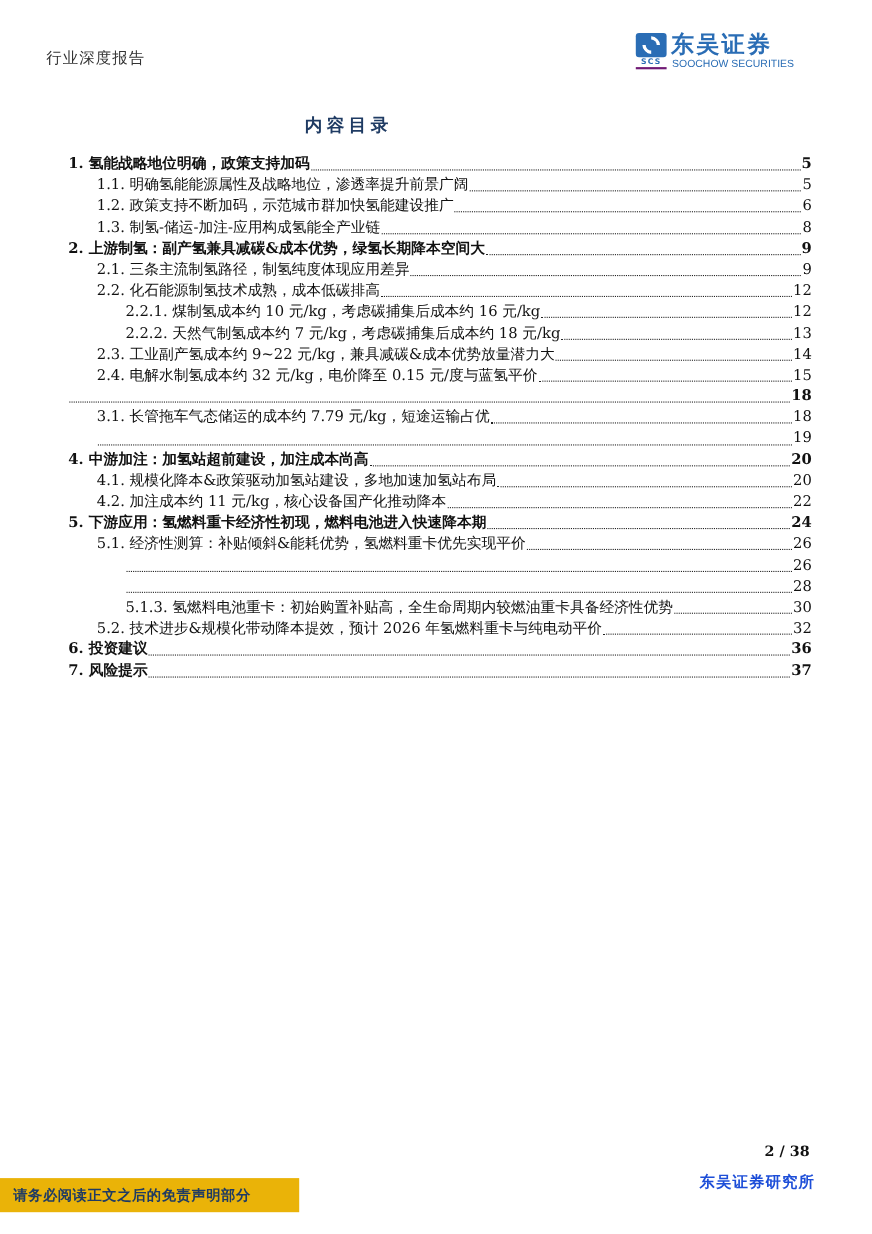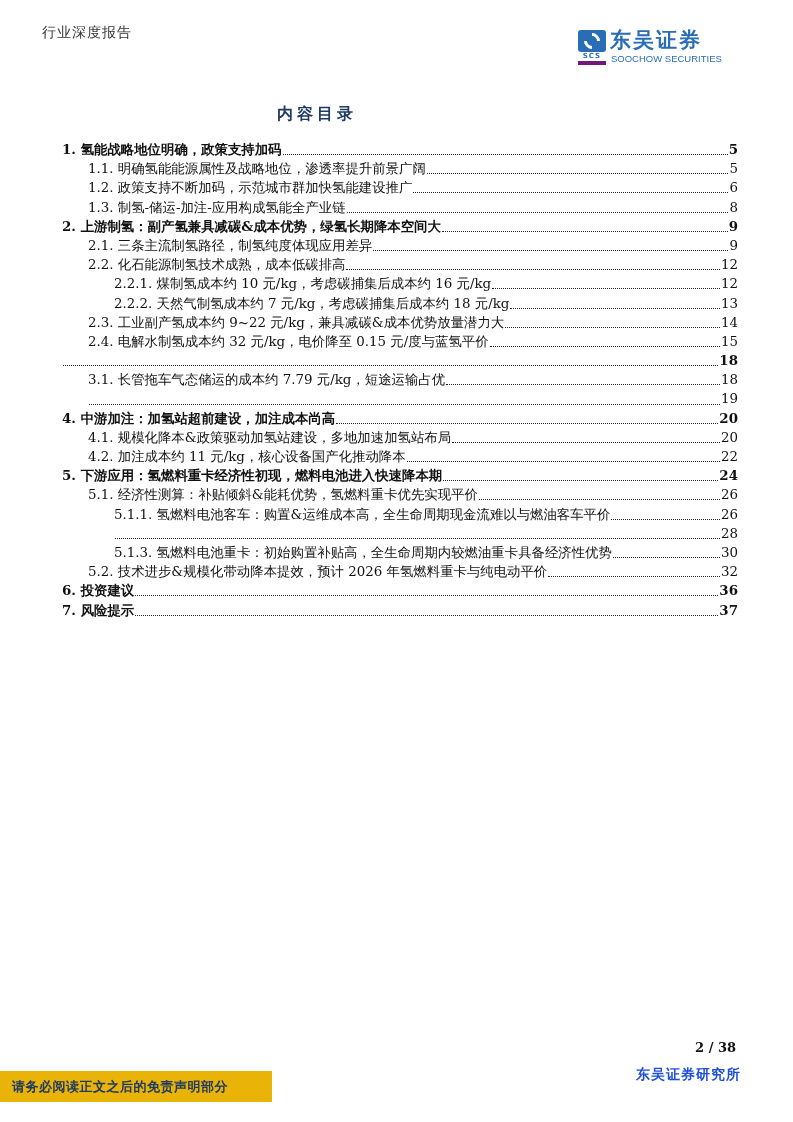--- a/index.html
+++ b/index.html
@@ -1,21 +1,21 @@
 <!DOCTYPE html>
 <html><head>
 <meta charset="utf-8">
 <style>
   html, body { margin: 0; padding: 0; background: #ffffff; }
   body { width: 793px; height: 1122px; position: relative; overflow: hidden; font-family: "DejaVu Serif", "Liberation Serif", serif; color: #111; }
-  .header-label { position: absolute; left: 42px; top: 24px; font-size: 14px; color: #333; letter-spacing: 1px; }
+  .header-label { position: absolute; left: 42px; top: 44px; font-size: 14px; color: #333; letter-spacing: 1px; }
   .logo { position: absolute; left: 578px; top: 30px; width: 160px; height: 36px; }
   .logo-mark { position: absolute; left: 0; top: 0; width: 28px; height: 22px; background: #2a6db5; border-radius: 3px; overflow: hidden; }
   .logo-mark::before { content: ""; position: absolute; left: 6px; top: 3px; width: 16px; height: 16px; border: 3px solid #fff; border-radius: 50%; border-right-color: transparent; border-left-color: transparent; transform: rotate(45deg); box-sizing: border-box; }
-  .logo-scs { position: absolute; left: 0; top: 22px; width: 28px; font-family: "DejaVu Sans", sans-serif; font-size: 7px; font-weight: bold; color: #2a6db5; text-align: center; letter-spacing: 1px; border-bottom: 4px solid #701a75; line-height: 9px; }
+  .logo-scs { position: absolute; left: 0; top: 22px; width: 28px; font-family: "DejaVu Sans", sans-serif; font-size: 7px; font-weight: bold; color: #2a6db5; text-align: center; letter-spacing: 1px; border-bottom: 2px solid #701a75; line-height: 9px; }
   .logo-cn { position: absolute; left: 32px; top: -4px; font-family: "DejaVu Sans", sans-serif; font-size: 21px; font-weight: bold; color: #2a6db5; letter-spacing: 2px; white-space: nowrap; }
   .logo-en { position: absolute; left: 33px; top: 23px; font-family: "Liberation Sans", sans-serif; font-size: 9.5px; color: #2a6db5; white-space: nowrap; }
   .toc-title { position: absolute; left: 0; width: 634px; top: 104px; text-align: center; font-size: 16px; font-weight: bold; color: #1f3b63; letter-spacing: 4px; }
   .toc { position: absolute; left: 62px; top: 140px; width: 676px; }
   .toc-row { display: flex; align-items: baseline; height: 19.2px; font-size: 13.4px; line-height: 19.2px; white-space: nowrap; }
   .toc-row.l1 { font-weight: bold; padding-left: 0; }
   .toc-row.l2 { padding-left: 26px; }
   .toc-row.l3 { padding-left: 52px; }
   .toc-row .txt { flex: 0 0 auto; }
   .toc-row .dots { flex: 1 1 auto; overflow: hidden; margin: 0 1px; border-bottom: 1.5px dotted #222; height: 0; align-self: center; transform: translateY(5px); }
@@ -127,21 +127,20 @@
       <span class="txt">5. 下游应用：氢燃料重卡经济性初现，燃料电池进入快速降本期</span>
       <span class="dots"></span>
       <span class="pg">24</span>
     </div>
     <div class="toc-row l2">
       <span class="txt">5.1. 经济性测算：补贴倾斜&amp;能耗优势，氢燃料重卡优先实现平价</span>
       <span class="dots"></span>
       <span class="pg">26</span>
     </div>
     <div class="toc-row l3">
-      <span class="txt">5.1.1. 氢燃料电池客车：购置&amp;运维成本高，全生命周期现金流难以与燃油客车平价</span>
       <span class="dots"></span>
       <span class="pg">26</span>
     </div>
     <div class="toc-row l3">
       <span class="dots"></span>
       <span class="pg">28</span>
     </div>
     <div class="toc-row l3">
       <span class="txt">5.1.3. 氢燃料电池重卡：初始购置补贴高，全生命周期内较燃油重卡具备经济性优势</span>
       <span class="dots"></span>

